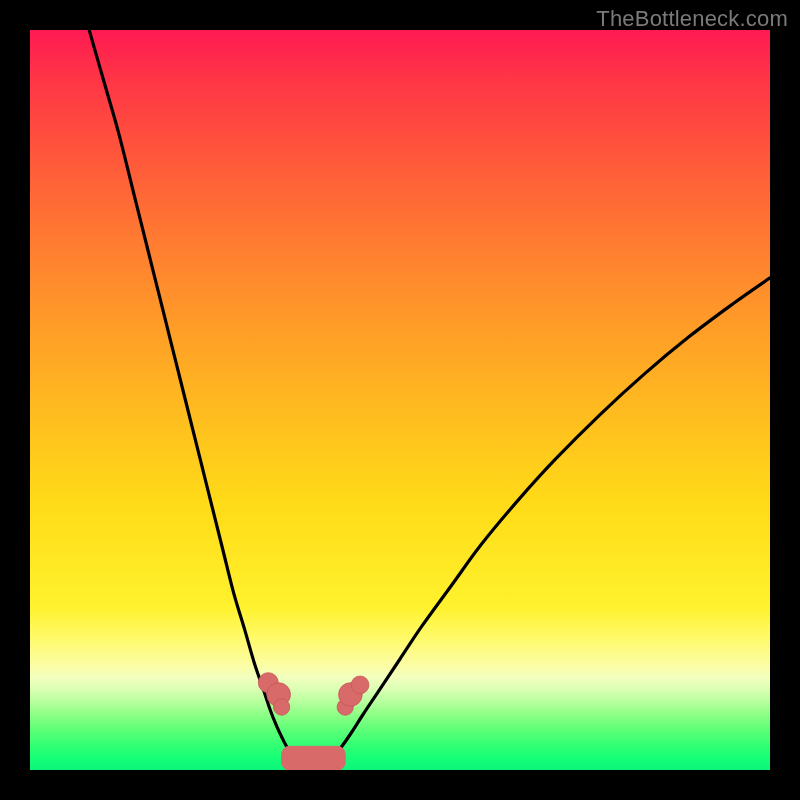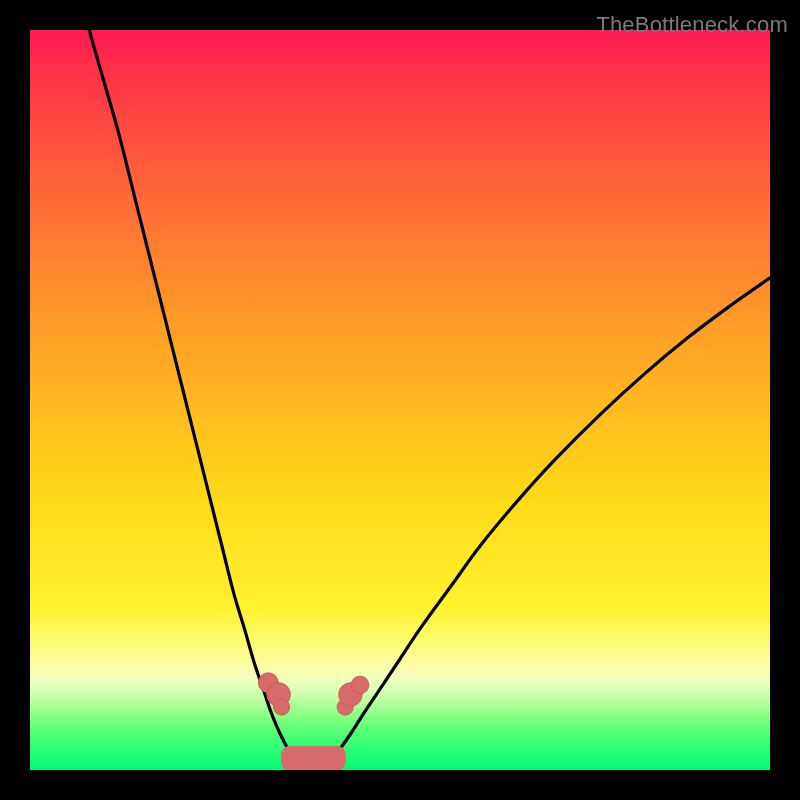--- a/index.html
+++ b/index.html
@@ -42,21 +42,21 @@
       #b7ff9e 90.8%,
       #8dff86 92.5%,
       #5fff78 94.5%,
       #36ff74 96.5%,
       #18ff77 98.2%,
       #0cf57a 100%
     );
   }
   .watermark {
     position: absolute;
-    top: 12px;
+    top: 6px;
     right: 12px;
     color: #7a7a7a;
     font-size: 22px;
     font-weight: 500;
     letter-spacing: 0.2px;
   }
   svg.overlay {
     position: absolute;
     left: 30px;
     top: 30px;

